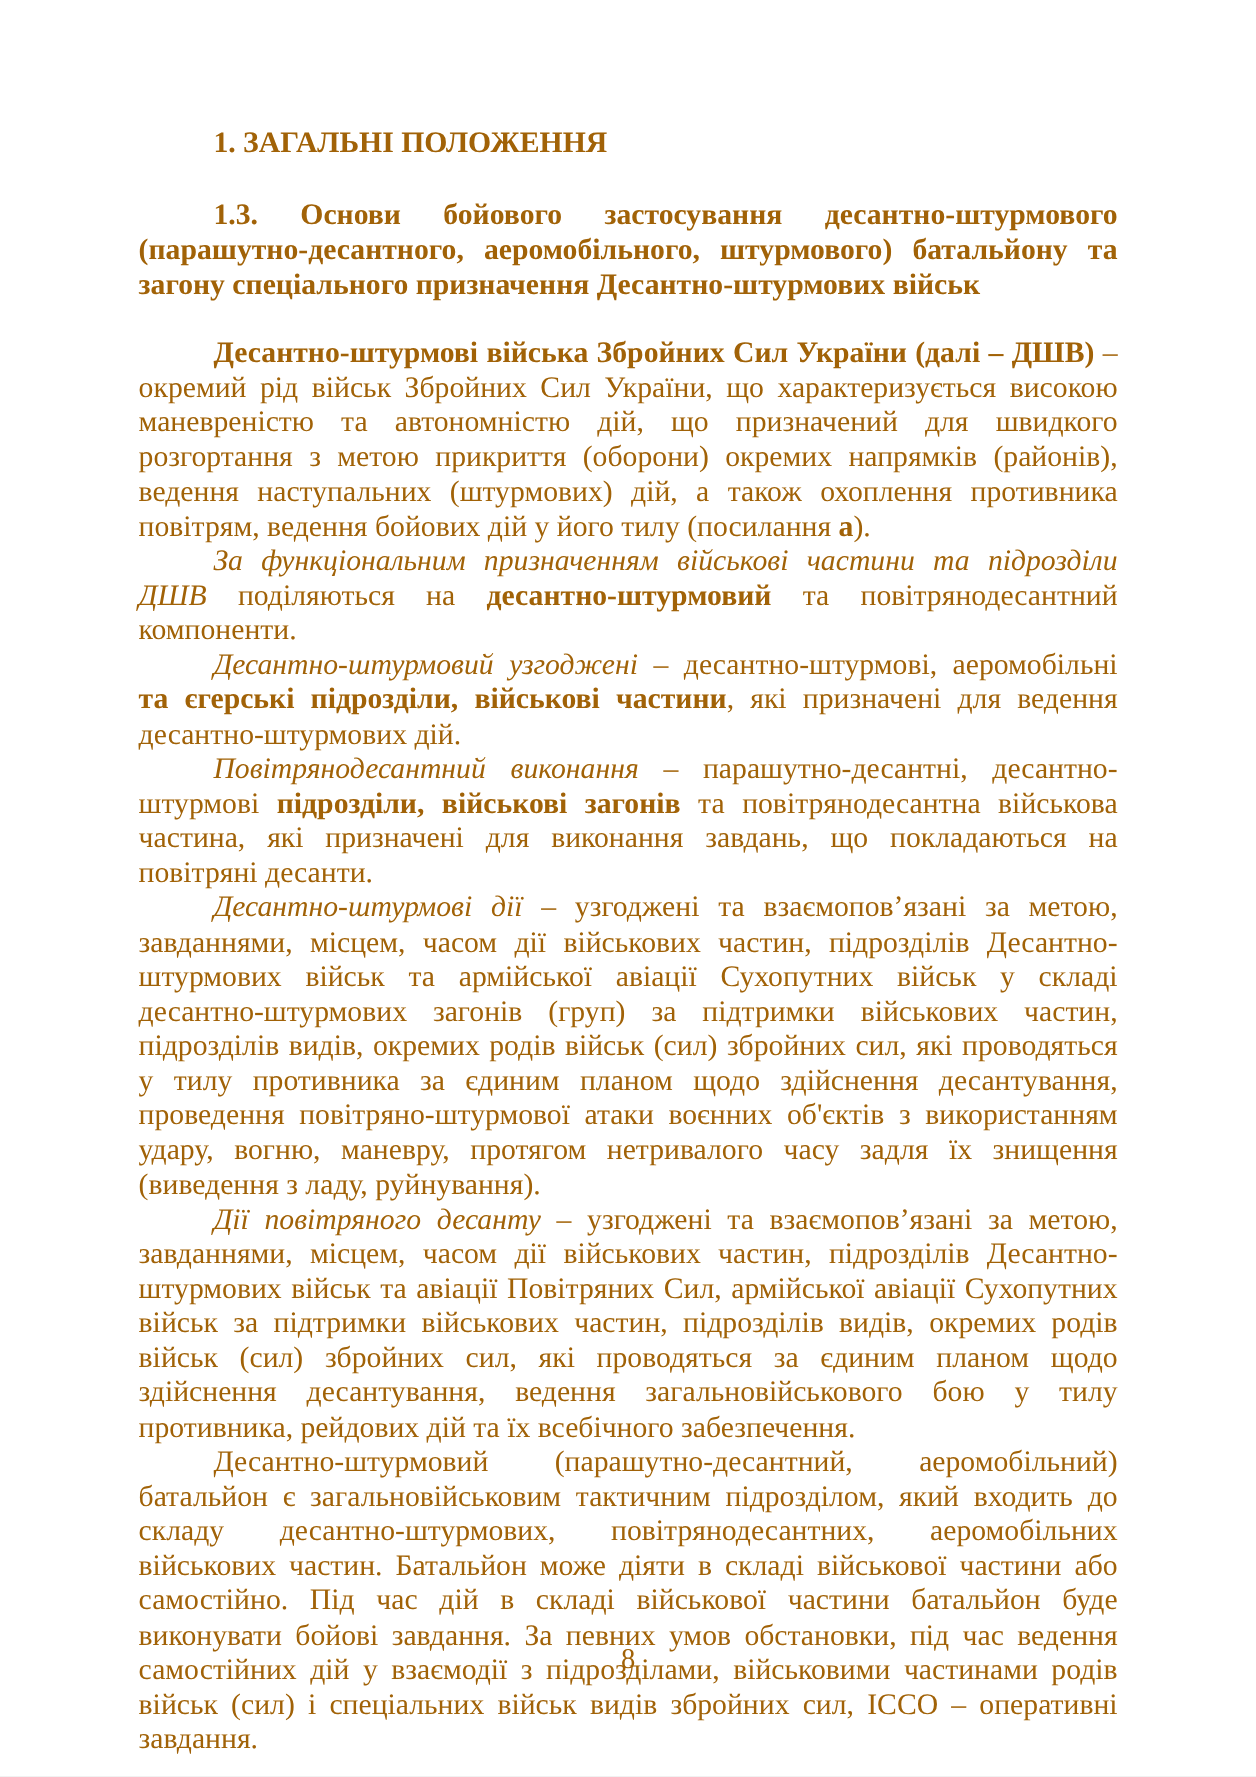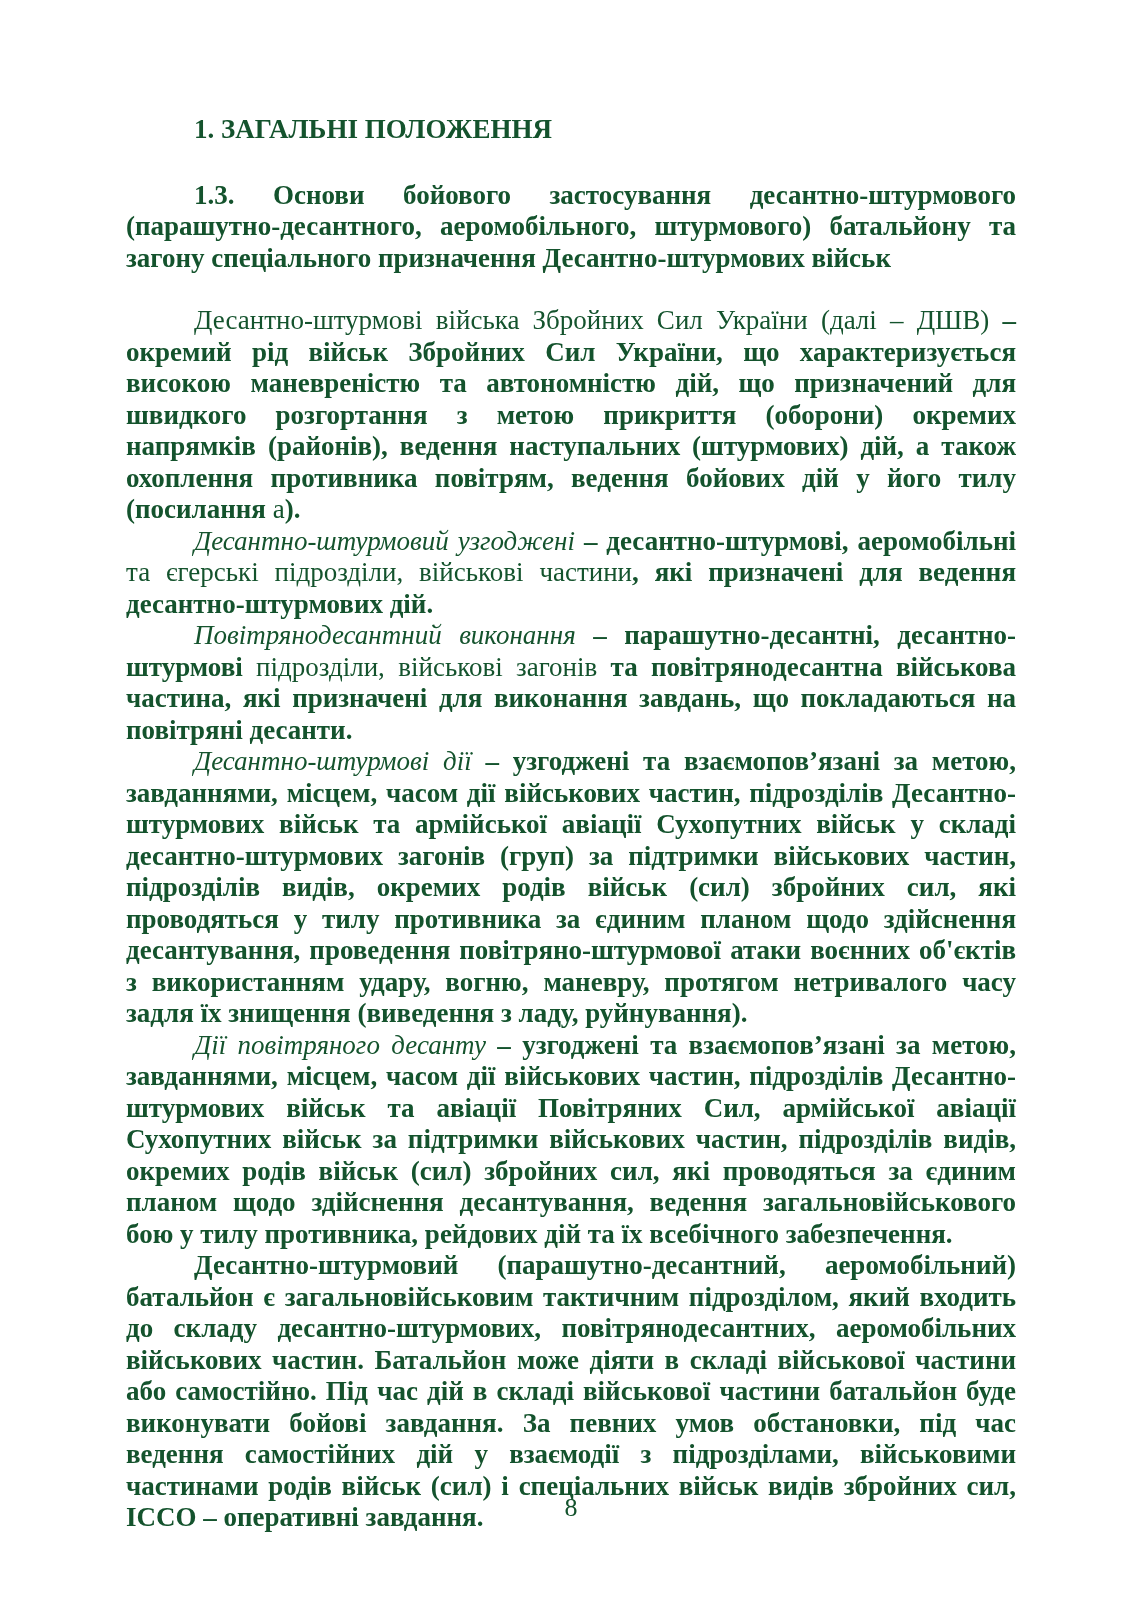--- a/index.html
+++ b/index.html
@@ -6,21 +6,21 @@
     margin: 0;
     padding: 0;
     background: #e8e8e8;
   }
   .page {
     position: relative;
     width: 1142px;
     height: 1615px;
     margin: 0 auto;
     background: #ffffff;
-    color: #14532d;
+    color: #a16207;
     font-family: "Liberation Serif", "DejaVu Serif", serif;
     font-size: 27px;
     line-height: 31.5px;
     overflow: hidden;
   }
   .content {
     position: absolute;
     left: 126px;
     top: 114px;
     width: 890px;
@@ -36,22 +36,22 @@
     font-weight: bold;
     margin: 0 0 31px 0;
     text-indent: 68px;
     text-align: justify;
   }
   p.body {
     margin: 0;
     text-indent: 68px;
     text-align: justify;
   }
-  .run-regular { font-style: normal; font-weight: bold; margin-top: 29px; }
-  .run-bold    { font-style: normal; font-weight: normal; }
+  .run-regular { font-style: normal; font-weight: normal; margin-top: 29px; }
+  .run-bold    { font-style: normal; font-weight: bold; }
   .run-italic  { font-style: italic; font-weight: normal; }
   .page-number {
     position: absolute;
     left: 0;
     top: 1492px;
     width: 100%;
     text-align: center;
     font-size: 26px;
   }
 </style>
@@ -62,20 +62,23 @@
   <div class="content">
 
     <h1 class="section-title">1. ЗАГАЛЬНІ ПОЛОЖЕННЯ</h1>
 
     <p class="subsection-heading">1.3. Основи бойового застосування десантно-штурмового (парашутно-десантного, аеромобільного, штурмового) батальйону та загону спеціального призначення Десантно-штурмових військ</p>
 
     <p class="body">
       <span class="run-bold">Десантно-штурмові війська Збройних Сил України (далі – ДШВ)</span><span class="run-regular"> – окремий рід військ Збройних Сил України, що характеризується високою маневреністю та автономністю дій, що призначений для швидкого розгортання з метою прикриття (оборони) окремих напрямків (районів), ведення наступальних (штурмових) дій, а також охоплення противника повітрям, ведення бойових дій у його тилу (посилання </span><span class="run-bold">а</span><span class="run-regular">).</span>
     </p>
 
+    <p class="body">
+      <span class="run-italic">За функціональним призначенням військові частини та підрозділи ДШВ</span><span class="run-regular"> поділяються на </span><span class="run-bold">десантно-штурмовий</span><span class="run-regular"> та повітрянодесантний компоненти.</span>
+    </p>
 
     <p class="body">
       <span class="run-italic">Десантно-штурмовий узгоджені</span><span class="run-regular"> – десантно-штурмові, аеромобільні </span><span class="run-bold">та єгерські підрозділи, військові частини</span><span class="run-regular">, які призначені для ведення десантно-штурмових дій.</span>
     </p>
 
     <p class="body">
       <span class="run-italic">Повітрянодесантний виконання</span><span class="run-regular"> – парашутно-десантні, десантно-штурмові </span><span class="run-bold">підрозділи, військові загонів</span><span class="run-regular"> та повітрянодесантна військова частина, які призначені для виконання завдань, що покладаються на повітряні десанти.</span>
     </p>
 
     <p class="body">

